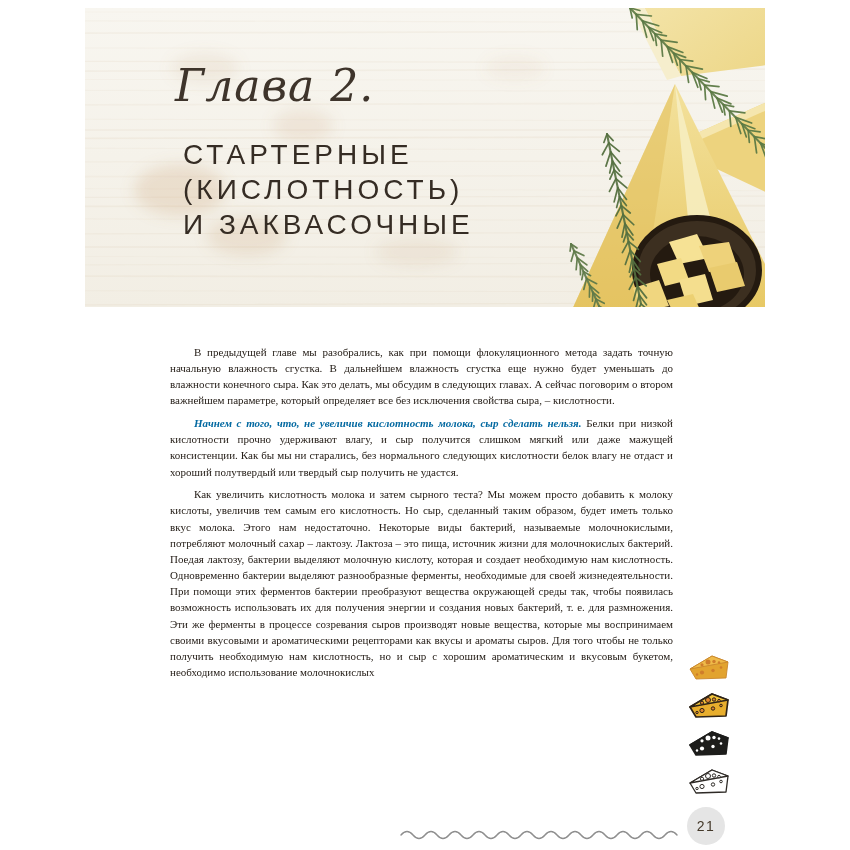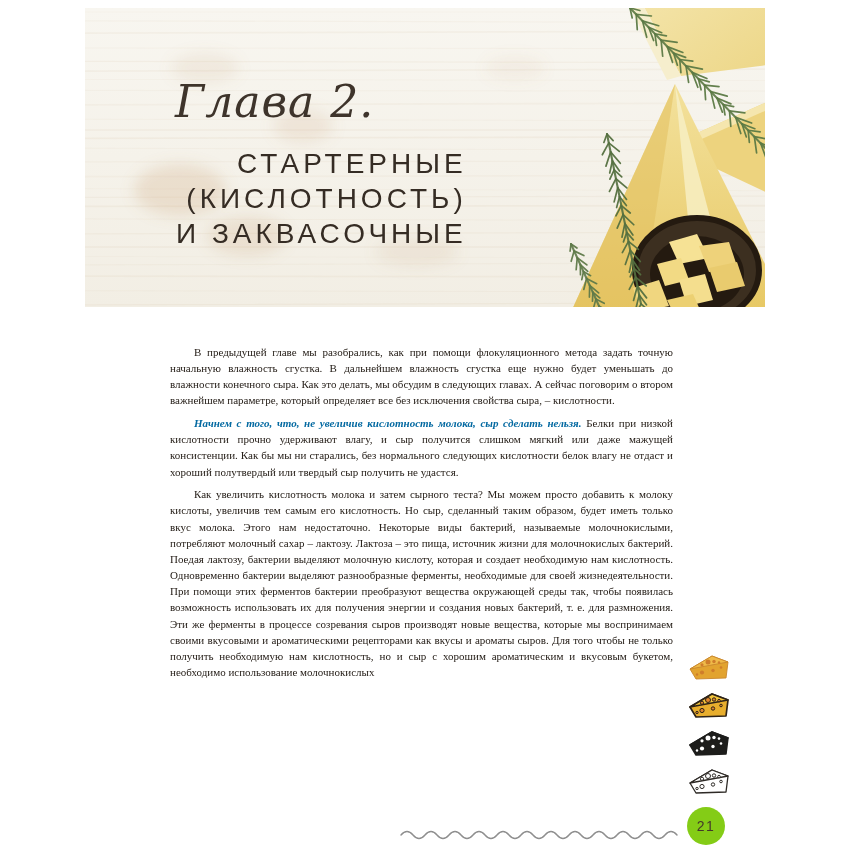--- a/index.html
+++ b/index.html
@@ -9,30 +9,30 @@
     font-family:"Liberation Serif", serif;
   }
   .page{position:absolute;inset:0;}
 
   
   .hero{
     position:absolute;left:85px;top:8px;width:680px;height:299px;
     overflow:hidden;background:#f7f4ed;
   }
   .hero svg{display:block;}
-  .hero-text{position:absolute;left:0;top:16px;width:100%;height:100%;text-align:right;}
+  .hero-text{position:absolute;left:0;top:0;width:100%;height:100%;}
   .chapter-script{
     position:absolute;left:90px;top:54px;
     font-family:"DejaVu Serif", serif;
     font-style:italic;font-weight:400;
     font-size:44px;line-height:1.1;color:#3e342b;
     letter-spacing:1px;
   }
   .chapter-title{
-    position:absolute;left:90px;top:121px;margin:1px;
+    position:absolute;left:90px;top:121px;margin:8px;
     font-family:"Liberation Sans", sans-serif;
     font-weight:400;font-size:28px;line-height:35px;
     letter-spacing:4px;color:#352c24;
   }
   .chapter-title span{display:block;}
 
   
   .body-text{
     position:absolute;left:170px;top:344px;width:503px;
     font-size:11px;line-height:16.15px;color:#27201a;
@@ -47,21 +47,21 @@
   .icon-rail{
     position:absolute;left:687px;top:653px;width:44px;
     display:flex;flex-direction:column;gap:8px;align-items:center;
   }
   .icon-rail svg{display:block;}
 
   
   .wavy{position:absolute;left:399px;top:824px;}
   .page-badge{
     position:absolute;left:687px;top:807px;width:38px;height:38px;
-    border-radius:50%;background:#84cc16;
+    border-radius:50%;background:#e5e5e5;
     display:flex;align-items:center;justify-content:center;
     font-family:"Liberation Sans", sans-serif;
     font-size:14px;letter-spacing:1.5px;color:#44392a;
   }
   .defs-holder{position:absolute;width:0;height:0;overflow:hidden;}
 </style>
 </head>
 <body>
 
 <svg class="defs-holder" aria-hidden="true">

